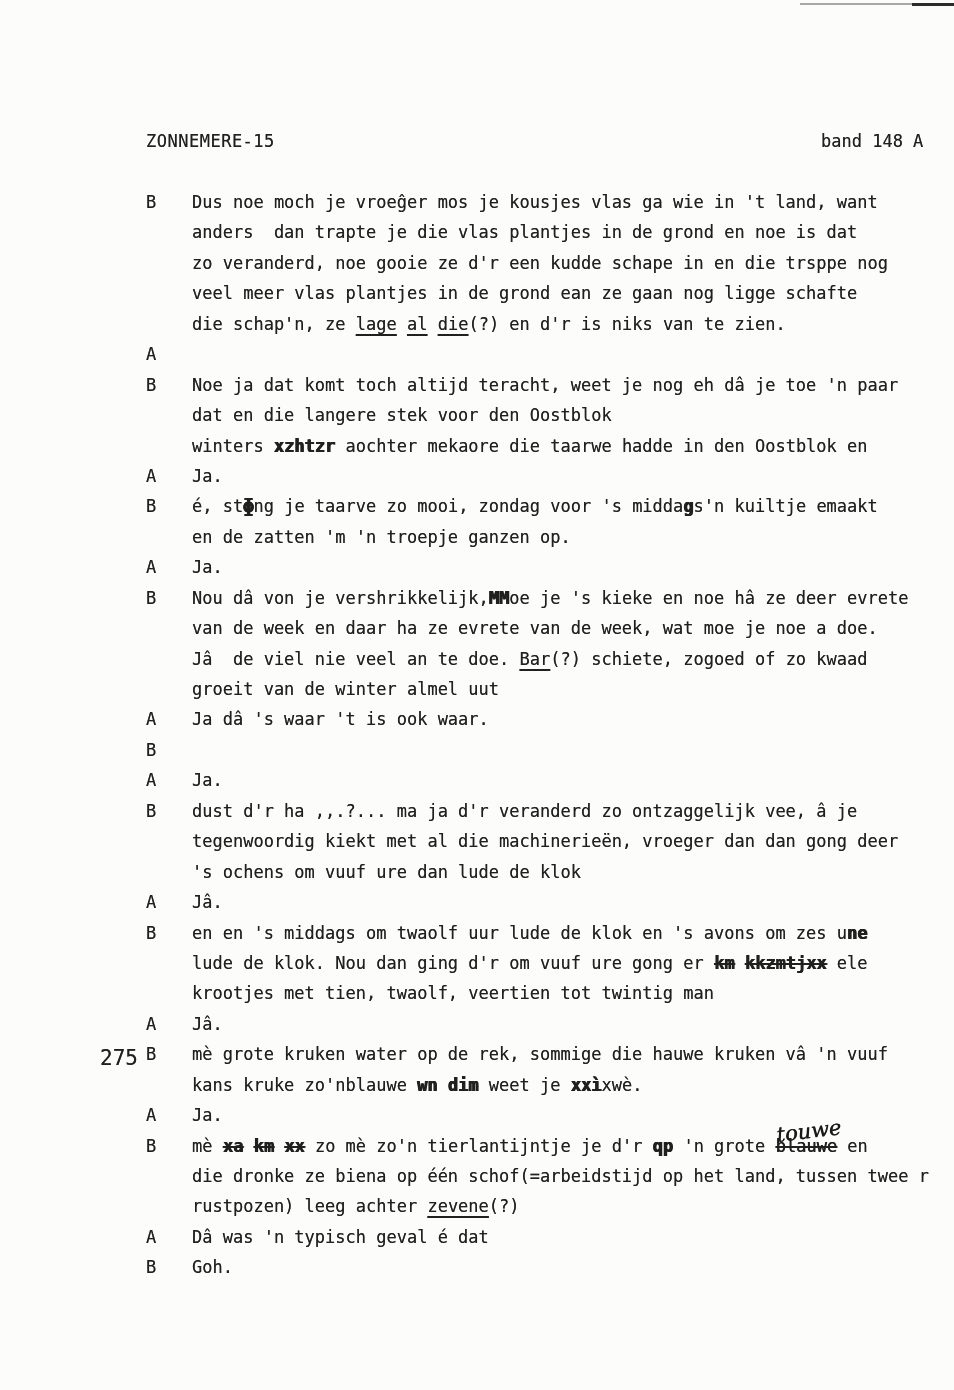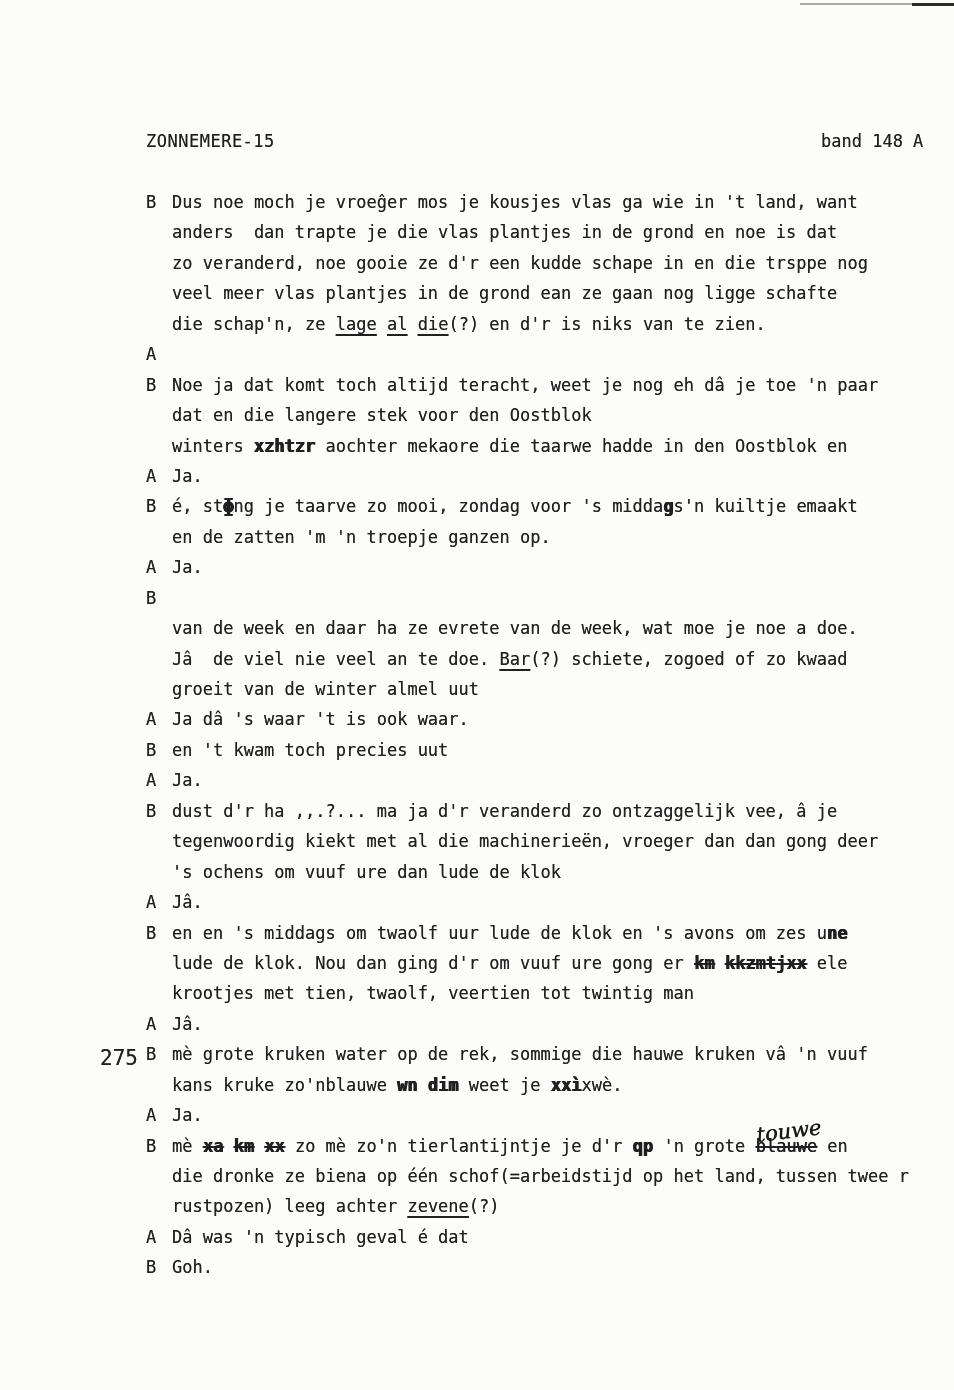--- a/index.html
+++ b/index.html
@@ -23,21 +23,21 @@
 
   .header { position:absolute; top:131px; left:0; width:954px; font-size:17px; }
   .header .doc-title { position:absolute; left:146px; top:0; letter-spacing:0.5px; }
   .header .tape-ref  { position:absolute; left:777px; top:0;margin-left:44px; }
 
   .margin-number { position:absolute; left:100px; top:1046px; font-size:21px; }
 
   .transcript { position:absolute; left:146px; top:192px; width:800px; font-size:17px; }
   .line { display:flex; height:30.45px; align-items:flex-start; }
   .spk { flex:0 0 26px; white-space:pre; }
-  .txt { flex:1; white-space:pre; }
+  .txt { flex:1; white-space:pre;margin-left:20px; }
   .txt span { white-space:pre; }
 
   
   .s-n { }
   .s-u { text-decoration:underline; text-decoration-thickness:1.6px; text-underline-offset:4px; }
   .s-o { font-weight:bold; text-shadow:0.7px 0 0 currentColor, -0.3px 0 0 currentColor; }
   .s-x { font-weight:bold; text-decoration:line-through; text-decoration-thickness:1.6px;
          text-shadow:0.7px 0 0 currentColor; }
   .s-l { text-decoration:line-through; text-decoration-thickness:1.8px;
          text-shadow:0.5px 0 0 currentColor; }
@@ -113,40 +113,40 @@
       <div class="line">
         <span class="spk"></span>
         <span class="txt"><span class="s-n">en de zatten 'm 'n troepje ganzen op.</span></span>
       </div>
       <div class="line">
         <span class="spk">A</span>
         <span class="txt"><span class="s-n">Ja.</span></span>
       </div>
       <div class="line">
         <span class="spk">B</span>
+        <span class="txt"><span class="s-n">Nou dâ von je vershrikkelijk,</span><span class="s-o">MM</span><span class="s-n">oe je 's kieke en noe hâ ze deer evrete</span></span>
       </div>
       <div class="line">
         <span class="spk"></span>
         <span class="txt"><span class="s-n">van de week en daar ha ze evrete van de week, wat moe je noe a doe.</span></span>
       </div>
       <div class="line">
         <span class="spk"></span>
         <span class="txt"><span class="s-n">Jâ  de viel nie veel an te doe. </span><span class="s-u">Bar</span><span class="s-n">(?) schiete, zogoed of zo kwaad</span></span>
       </div>
       <div class="line">
         <span class="spk"></span>
         <span class="txt"><span class="s-n">groeit van de winter almel uut</span></span>
       </div>
       <div class="line">
         <span class="spk">A</span>
         <span class="txt"><span class="s-n">Ja dâ 's waar 't is ook waar.</span></span>
       </div>
       <div class="line">
         <span class="spk">B</span>
-        <span class="txt"><span class="s-n">en 't kwam toch precies uut</span></span>
       </div>
       <div class="line">
         <span class="spk">A</span>
         <span class="txt"><span class="s-n">Ja.</span></span>
       </div>
       <div class="line">
         <span class="spk">B</span>
         <span class="txt"><span class="s-n">dust d'r ha ,,.?... ma ja d'r veranderd zo ontzaggelijk vee, â je</span></span>
       </div>
       <div class="line">

